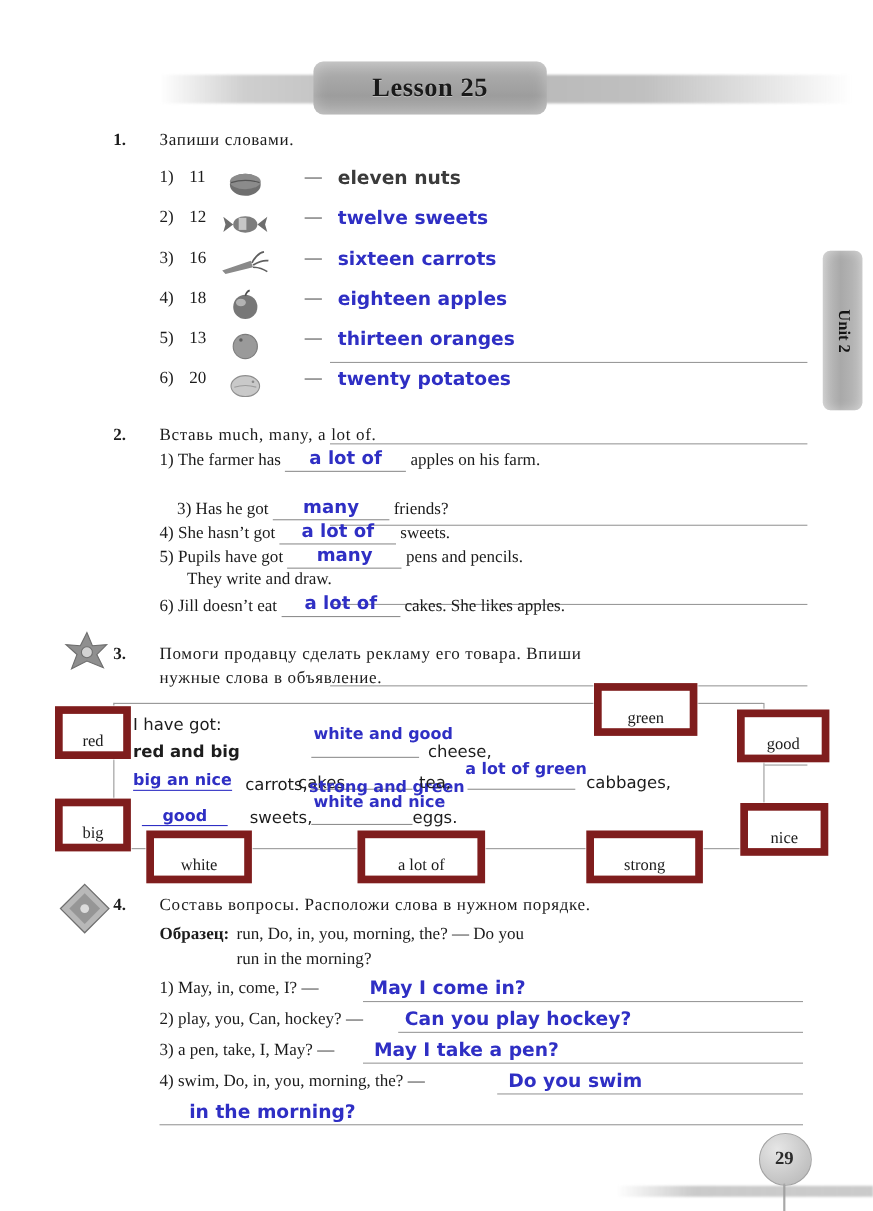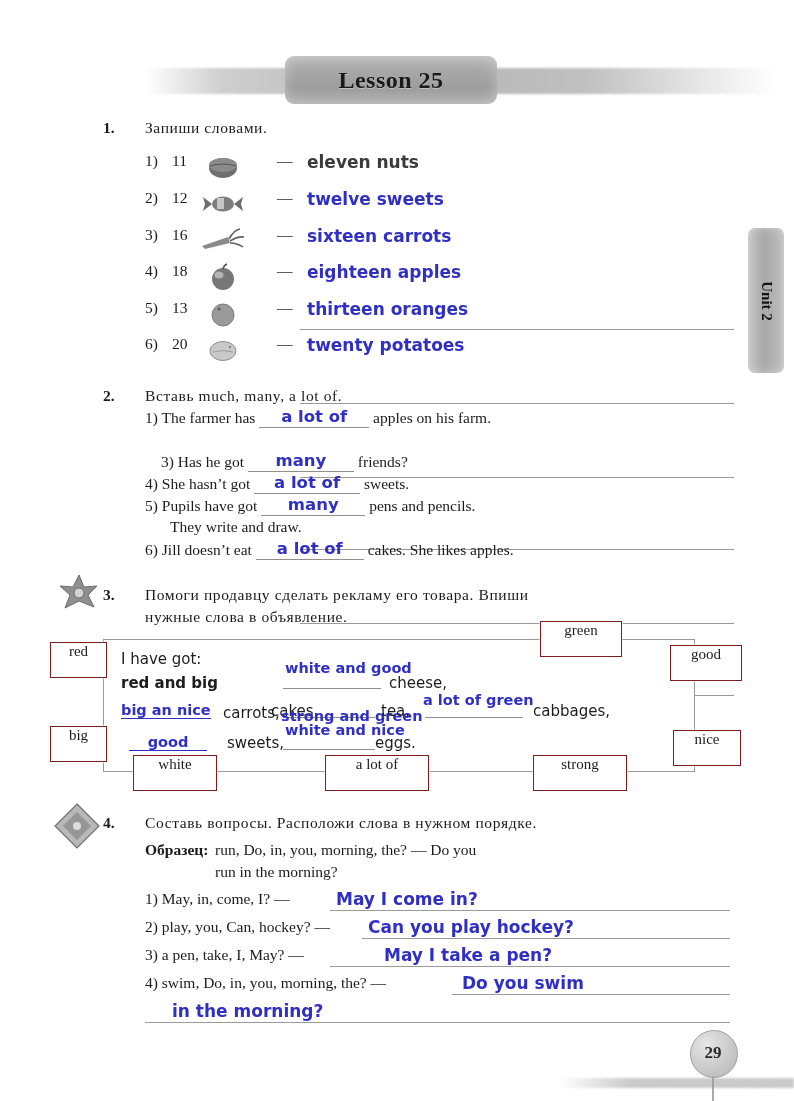--- a/index.html
+++ b/index.html
@@ -81,22 +81,22 @@
   .e2-line{position:absolute;font-size:15.5px;white-space:nowrap;}
   .blank{
     position:relative;display:inline-block;text-align:center;
     border-bottom:1px solid #8f8f8f;vertical-align:baseline;
   }
   .blank .ink{position:relative;top:-1px;font-size:16.5px;}
 
   
   .ad-wrap{position:absolute;left:45px;top:630px;width:700px;height:175px;}
   .wbox{
-    position:absolute;border:1px solid #7f1d1d;background:#fff;
-    display:flex;align-items:flex-start;justify-content:center;
+    position:absolute;border:7px solid #7f1d1d;background:#fff;
+    display:flex;align-items:flex-end;justify-content:center;
     font-size:15px;font-family:"Liberation Serif", serif;color:#1b1b1b;
     box-shadow:0 0 0 1px rgba(255,255,255,.6);
   }
   .conn{position:absolute;background:#9e9e9e;}
   .adbox{
     position:absolute;border:1px solid #9a9a9a;background:#fff;
   }
   .ad-text{
     position:absolute;font-family:"DejaVu Sans", sans-serif;
     font-size:15px;color:#1d1d1d;white-space:nowrap;
@@ -389,21 +389,21 @@
     <span>play,  you,  Can,  hockey?  —</span>
   </div>
   <div class="e4-rule" style="left:362px;top:938px;width:368px;"></div>
   <div class="e4-ans ink" style="left:368px;top:917px;">Can you play hockey?</div>
 
   <div class="e4-line" style="left:145px;top:946px;">
     <span>3)</span>
     <span>a pen,  take,  I,  May?  —</span>
   </div>
   <div class="e4-rule" style="left:330px;top:966px;width:400px;"></div>
-  <div class="e4-ans ink" style="left:340px;top:945px;margin-left:44px;">May I take a pen?</div>
+  <div class="e4-ans ink" style="left:340px;top:945px;">May I take a pen?</div>
 
   <div class="e4-line" style="left:145px;top:974px;">
     <span>4)</span>
     <span>swim,  Do,  in,  you,  morning,  the?  —</span>
   </div>
   <div class="e4-rule" style="left:452px;top:994px;width:278px;"></div>
   <div class="e4-ans ink" style="left:462px;top:973px;">Do you swim</div>
   <div class="e4-rule" style="left:145px;top:1022px;width:585px;"></div>
   <div class="e4-ans ink" style="left:172px;top:1001px;">in the morning?</div>
 

